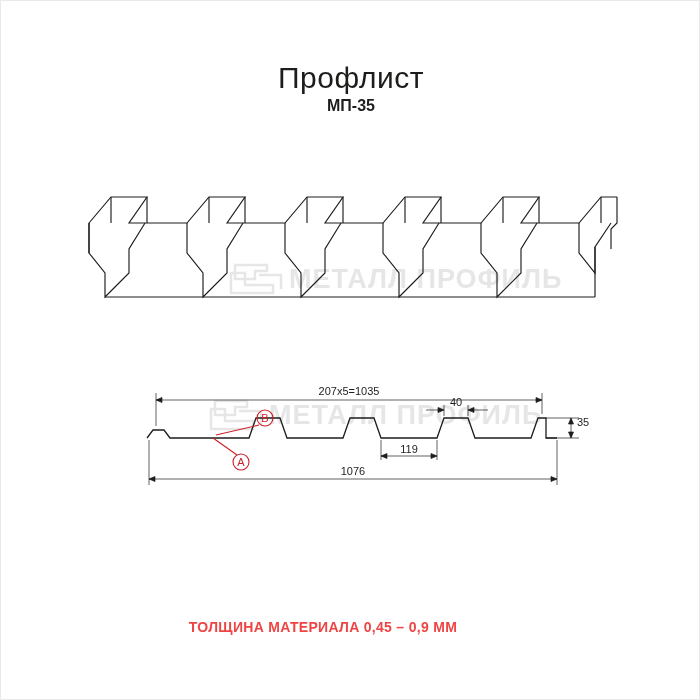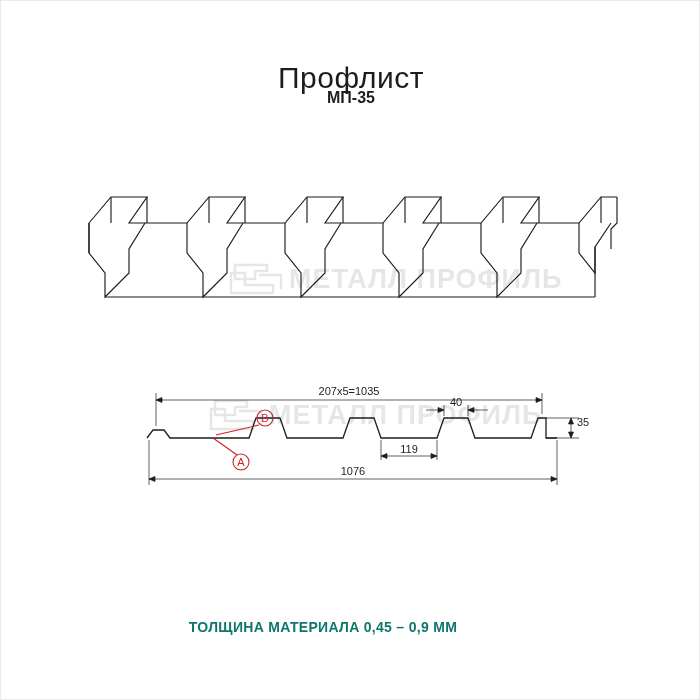--- a/index.html
+++ b/index.html
@@ -27,38 +27,38 @@
     left: 0;
     width: 700px;
     text-align: center;
     font-size: 30px;
     font-weight: normal;
     letter-spacing: 0.5px;
     color: #1d1d1b;
   }
   .subtitle {
     position: absolute;
-    top: 88px;
+    top: 96px;
     left: 0;
     width: 700px;
     text-align: center;
     font-size: 16px;
     font-weight: bold;
     color: #1d1d1b;
   }
   .footer {
     position: absolute;
     top: 618px;
     left: 0;
     width: 644px;
     text-align: center;
     font-size: 14px;
     font-weight: bold;
     letter-spacing: 0.3px;
-    color: #0f766e;
+    color: #ef4444;
   }
   .art {
     position: absolute;
     top: 0;
     left: 0;
   }
   .wm {
     position: absolute;
     pointer-events: none;
   }

